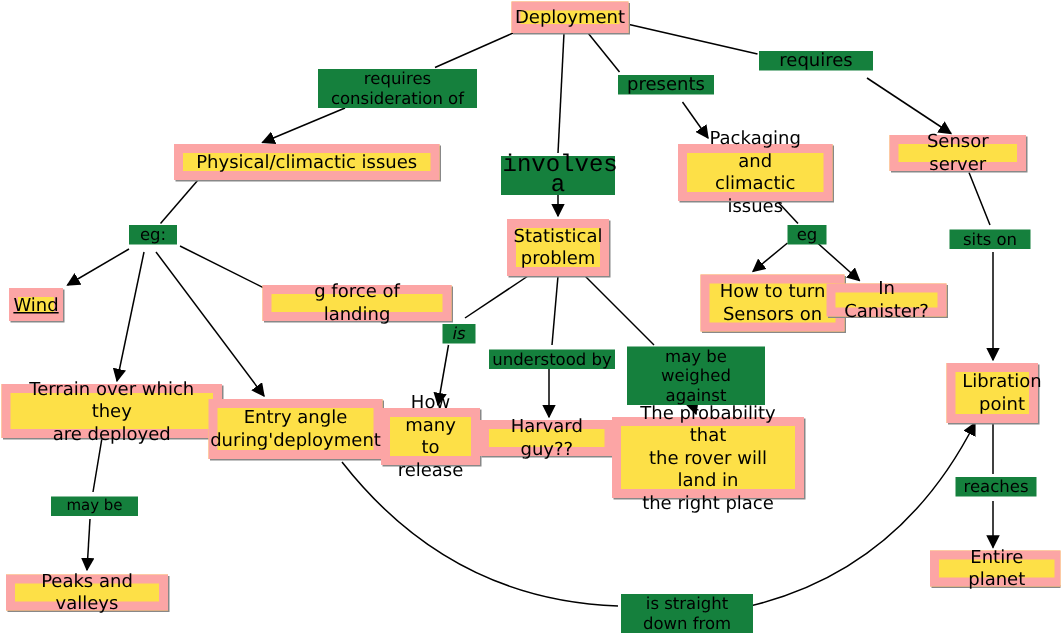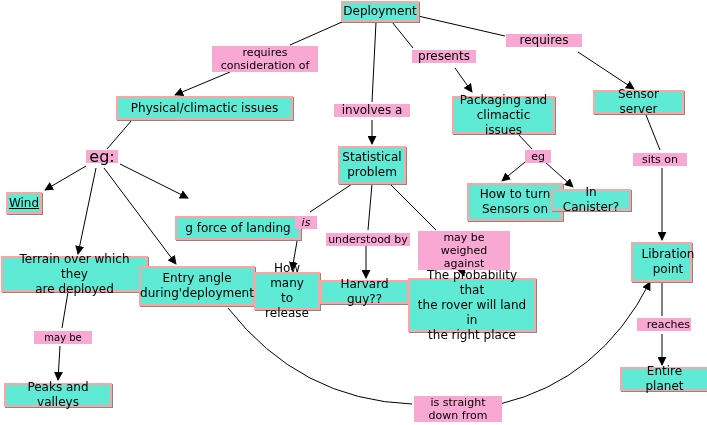--- a/index.html
+++ b/index.html
@@ -1,28 +1,28 @@
 <!DOCTYPE html>
 <html><head>
   <meta charset="utf-8">
   <style>
     html, body { margin: 0; padding: 0; background: #ffffff; }
     body { width: 707px; height: 425px; position: relative; overflow: hidden; font-family: "DejaVu Sans", sans-serif; }
     #canvas { position: absolute; left: 0; top: 0; width: 707px; height: 425px; }
     .node {
-      position: absolute; background: #5eead4; border: 2px solid #fca5a5;
+      position: absolute; background: #fde047; border: 6px solid #fca5a5;
       font-size: 12px; line-height: 15px; color: #000; text-align: center;
       padding: 2px 5px; box-sizing: border-box; white-space: nowrap;
       display: flex; align-items: center; justify-content: center;
       box-shadow: 1px 1px 0 #888;
     }
     .node span { white-space: pre-line; }
     .lbl {
       position: absolute; font-size: 11px; line-height: 13px; color: #000;
-      text-align: center; white-space: pre-line; background: #f9a8d4; padding: 0 1px;
+      text-align: center; white-space: pre-line; background: #15803d; padding: 0 1px;
     }
   </style>
 </head>
 <body>
 
 <svg id="canvas" viewBox="0 0 707 425">
   <defs>
     <marker id="ah" viewBox="0 0 10 10" refX="9" refY="5" markerWidth="9" markerHeight="9" orient="auto">
       <path d="M0,0 L10,5 L0,10 z" fill="#000"></path>
     </marker>
@@ -85,21 +85,21 @@
 <div class="node" style="left:452px;top:96px;width:103px;height:38px;">
     <span>Packaging and
 climactic issues</span>
   </div>
 <div class="node" style="left:593px;top:90px;width:91px;height:24px;">
     <span>Sensor server</span>
   </div>
 <div class="node" style="left:6px;top:192px;width:36px;height:22px;text-decoration:underline;">
     <span>Wind</span>
   </div>
-<div class="node" style="left:175px;top:216px;width:126px;height:24px;">
+<div class="node" style="left:175px;top:190px;width:126px;height:24px;">
     <span>g force of landing</span>
   </div>
 <div class="node" style="left:1px;top:256px;width:147px;height:36px;">
     <span>Terrain over which they
 are deployed</span>
   </div>
 <div class="node" style="left:139px;top:266px;width:116px;height:40px;">
     <span>Entry angle
 during'deployment</span>
   </div>
@@ -128,26 +128,26 @@
   </div>
 <div class="node" style="left:4px;top:383px;width:108px;height:24px;">
     <span>Peaks and valleys</span>
   </div>
 <div class="node" style="left:620px;top:367px;width:89px;height:24px;">
     <span>Entire planet</span>
   </div>
 
 <div class="lbl" style="left:212px;top:46px;width:104px;">requires
 consideration of</div>
-<div class="lbl" style="left:334px;top:104px;width:74px;font-size:12px;">involves a</div>
+<div class="lbl" style="left:334px;top:104px;width:74px;font-size:16px;font-family:Liberation Mono, monospace;">involves a</div>
 <div class="lbl" style="left:412px;top:50px;width:62px;font-size:12px;">presents</div>
 <div class="lbl" style="left:506px;top:34px;width:74px;font-size:12px;">requires</div>
-<div class="lbl" style="left:86px;top:150px;width:30px;font-size:16px;">eg:</div>
+<div class="lbl" style="left:86px;top:150px;width:30px;font-size:11px;">eg:</div>
 <div class="lbl" style="left:525px;top:150px;width:24px;">eg</div>
 <div class="lbl" style="left:295px;top:216px;width:20px;font-style:italic;">is</div>
 <div class="lbl" style="left:326px;top:233px;width:82px;">understood by</div>
 <div class="lbl" style="left:418px;top:231px;width:90px;">may be weighed
 against</div>
 <div class="lbl" style="left:633px;top:153px;width:52px;">sits on</div>
 <div class="lbl" style="left:34px;top:331px;width:56px;font-size:10px;">may be</div>
-<div class="lbl" style="left:637px;top:318px;width:52px;text-align:right;">reaches</div>
+<div class="lbl" style="left:637px;top:318px;width:52px;">reaches</div>
 <div class="lbl" style="left:414px;top:396px;width:86px;">is straight
 down from</div>
 
 </body></html>

